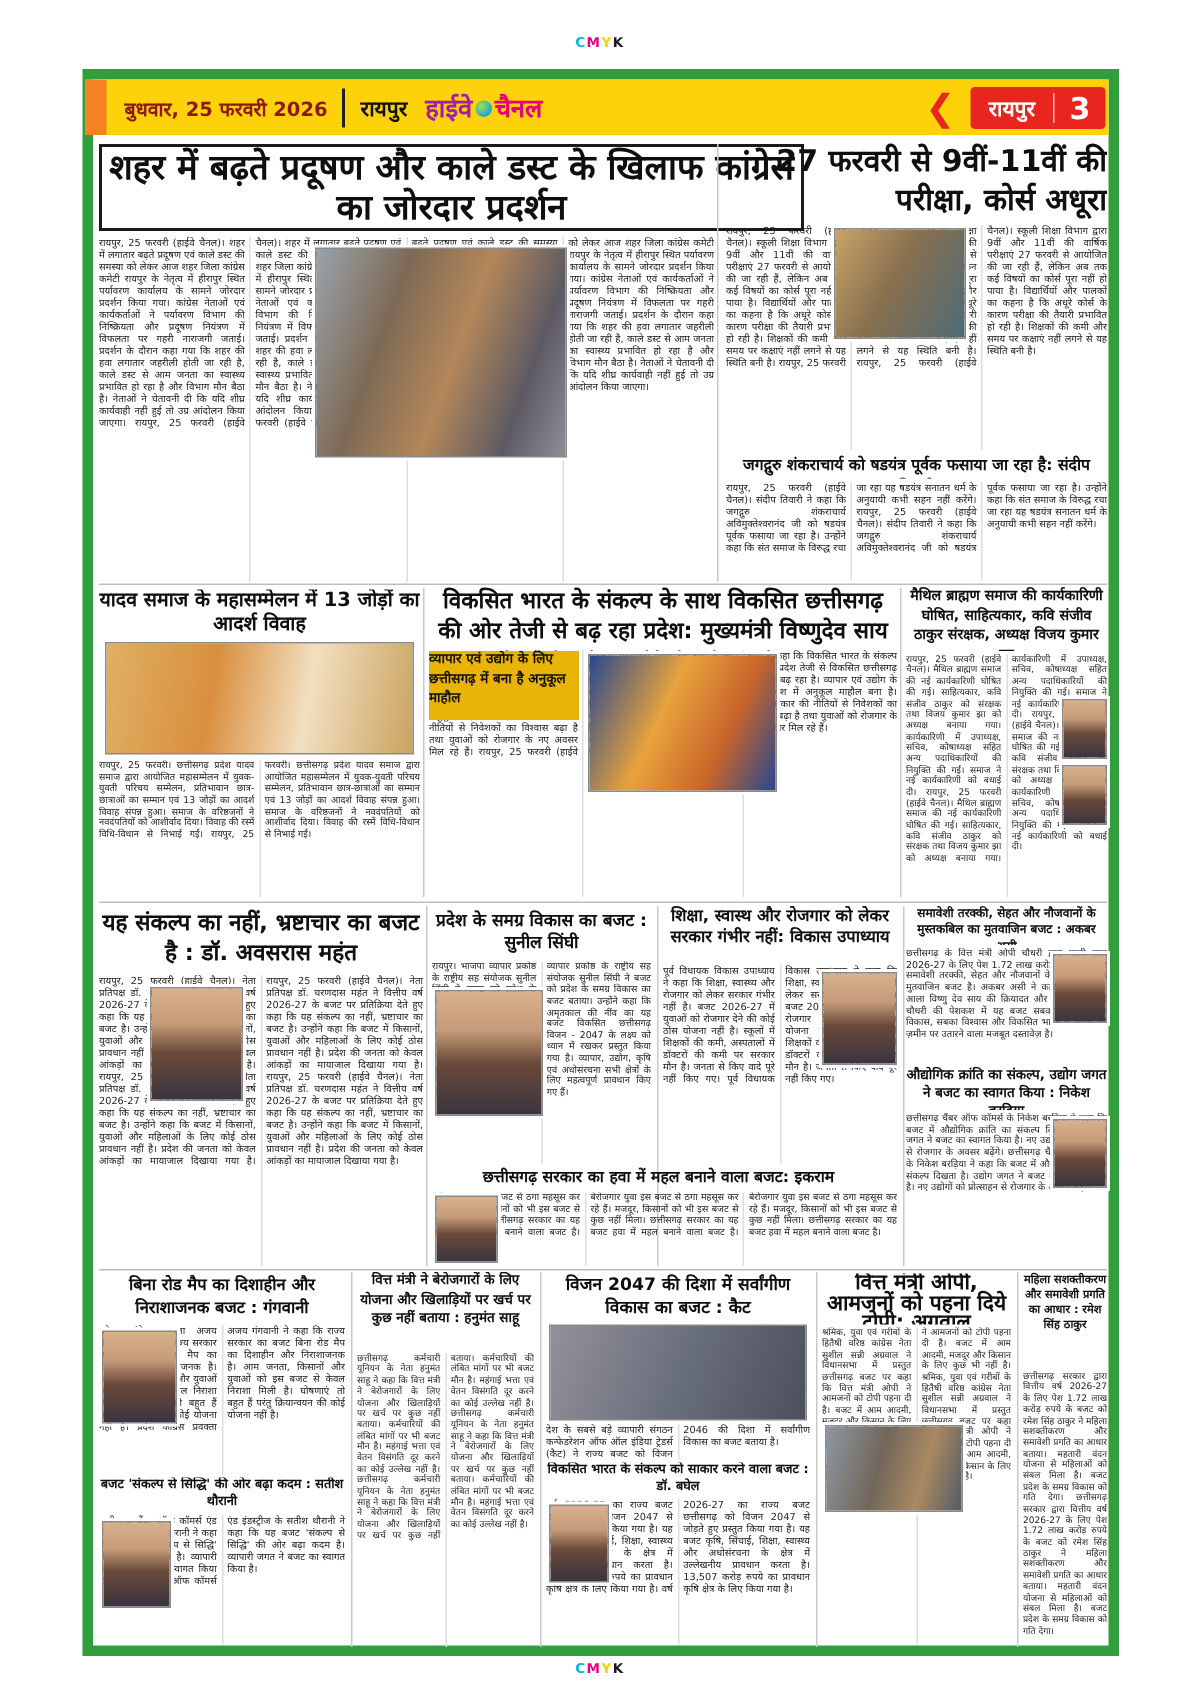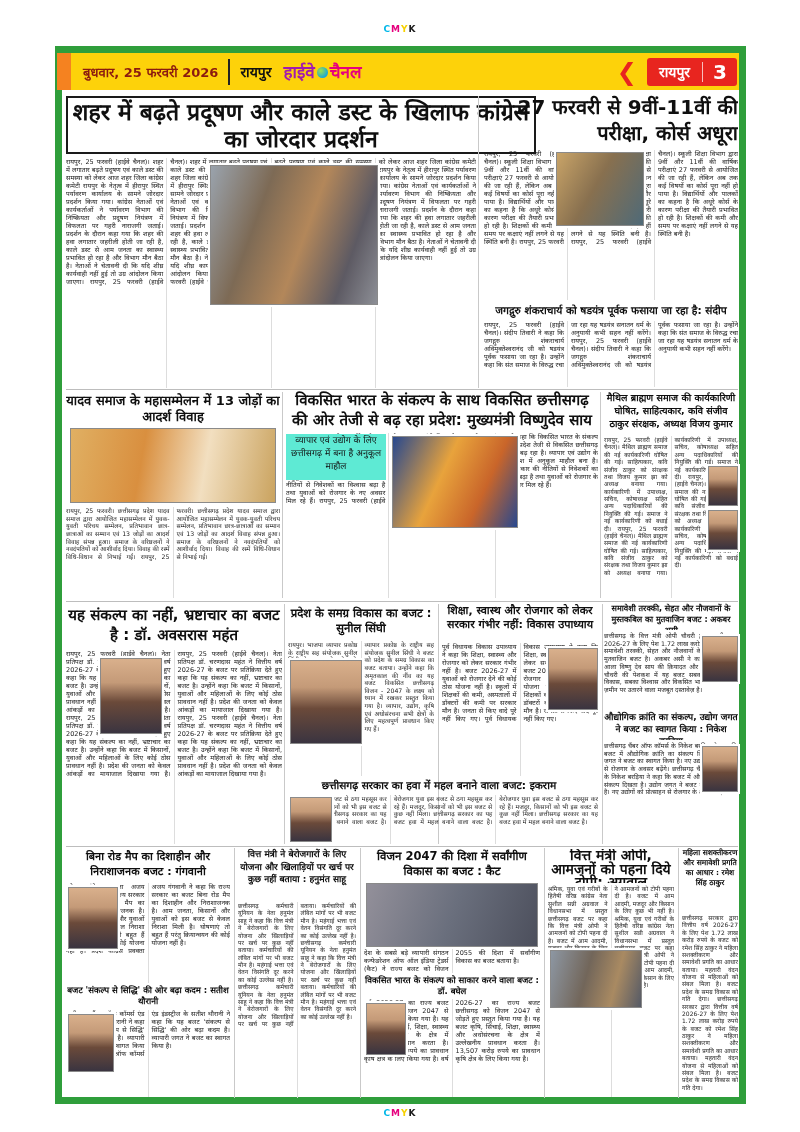--- a/index.html
+++ b/index.html
@@ -25,21 +25,21 @@
   .mh-arrow{color:#e8251f;font-size:24px;font-weight:bold;padding-right:10px;line-height:1;}
   .mh-redbox{background:#e8251f;height:28px;display:flex;align-items:center;border-radius:3px;margin-right:2px;}
   .mh-redcity{color:#fff;font-weight:bold;font-size:14px;padding:0 12px;}
   .mh-reddiv{width:1px;height:20px;background:rgba(255,255,255,.7);}
   .mh-page{color:#fff;font-weight:bold;font-size:20px;padding:0 10px;}
   
   .hl{font-weight:bold;color:#0f0f0f;text-align:center;}
   .body-txt{font-size:6.5px;line-height:1.23;text-align:justify;color:#1c1c1c;
             column-gap:7px;column-rule:1px solid #ddd;}
   .c2{column-count:2}.c3{column-count:3}.c4{column-count:4}
-  .subhead-overlay{background:#5eead4;font-weight:normal;color:#111;text-align:center;}
+  .subhead-overlay{background:#eab308;font-weight:bold;color:#111;text-align:left;}
   
   .photo{border:1px solid #8a8a8a;box-shadow:0 0 0 2px #fff;}
   .photo-protest{background:linear-gradient(110deg,#9aa3ad,#7d6a55 30%,#b3875a 55%,#5d5a63 80%,#8d8f96);}
   .photo-exam{background:linear-gradient(120deg,#c9a468,#88704f 45%,#4f6a78);}
   .photo-wedding{background:linear-gradient(100deg,#e0b063,#d98f3f 35%,#f2dfc0 65%,#caa35f);}
   .photo-cm{background:linear-gradient(115deg,#27488f,#e8a33c 40%,#c9652a 70%,#27488f);}
   .photo-cait{background:linear-gradient(110deg,#93909a,#6a6f7d 50%,#4c4f5c);}
   .photo-group{background:linear-gradient(105deg,#8d97a3,#72665a 40%,#a98a62 70%,#555a66);}
   .portrait{border:1px solid #8a8a8a;box-shadow:0 0 0 2px #fff;
             background:linear-gradient(180deg,#d9b08c 0%,#c49a78 32%,#6b4a3a 58%,#3a3440 100%);}
@@ -150,21 +150,21 @@
 
   <div class="abs vr" style="left:234px;top:848px;height:250px;"></div>
 
   <div class="abs hl" style="left:238px;top:848px;width:118px;height:52px;font-size:9px;line-height:12.5px;">वित्त मंत्री ने बेरोजगारों के लिए योजना और खिलाड़ियों पर खर्च पर कुछ नहीं बताया : हनुमंत साहू</div>
   <div class="abs body-txt c2" style="left:238px;top:902px;width:118px;height:196px;font-size:6px;">छत्तीसगढ़ कर्मचारी यूनियन के नेता हनुमंत साहू ने कहा कि वित्त मंत्री ने बेरोजगारों के लिए योजना और खिलाड़ियों पर खर्च पर कुछ नहीं बताया। कर्मचारियों की लंबित मांगों पर भी बजट मौन है। महंगाई भत्ता एवं वेतन विसंगति दूर करने का कोई उल्लेख नहीं है। छत्तीसगढ़ कर्मचारी यूनियन के नेता हनुमंत साहू ने कहा कि वित्त मंत्री ने बेरोजगारों के लिए योजना और खिलाड़ियों पर खर्च पर कुछ नहीं बताया। कर्मचारियों की लंबित मांगों पर भी बजट मौन है। महंगाई भत्ता एवं वेतन विसंगति दूर करने का कोई उल्लेख नहीं है। छत्तीसगढ़ कर्मचारी यूनियन के नेता हनुमंत साहू ने कहा कि वित्त मंत्री ने बेरोजगारों के लिए योजना और खिलाड़ियों पर खर्च पर कुछ नहीं बताया। कर्मचारियों की लंबित मांगों पर भी बजट मौन है। महंगाई भत्ता एवं वेतन विसंगति दूर करने का कोई उल्लेख नहीं है।</div>
 
   <div class="abs vr" style="left:360px;top:848px;height:250px;"></div>
 
   <div class="abs hl" style="left:364px;top:849px;width:176px;height:32px;font-size:11.5px;line-height:15px;">विजन 2047 की दिशा में सर्वांगीण विकास का बजट : कैट</div>
   <div class="abs photo photo-cait" style="left:366px;top:883px;width:172px;height:64px;"></div>
-  <div class="abs body-txt c2" style="left:364px;top:949px;width:176px;height:24px;">देश के सबसे बड़े व्यापारी संगठन कन्फेडरेशन ऑफ ऑल इंडिया ट्रेडर्स (कैट) ने राज्य बजट को विजन 2055 की दिशा में सर्वांगीण विकास का बजट बताया है।</div>
+  <div class="abs body-txt c2" style="left:364px;top:949px;width:176px;height:24px;">देश के सबसे बड़े व्यापारी संगठन कन्फेडरेशन ऑफ ऑल इंडिया ट्रेडर्स (कैट) ने राज्य बजट को विजन 2046 की दिशा में सर्वांगीण विकास का बजट बताया है।</div>
   <div class="abs hl" style="left:364px;top:975px;width:176px;height:22px;font-size:8.5px;line-height:11px;">विकसित भारत के संकल्प को साकार करने वाला बजट : डॉ. बघेल</div>
   <div class="abs body-txt c2" style="left:364px;top:999px;width:176px;height:98px;">वर्ष 2026-27 का राज्य बजट छत्तीसगढ़ को विजन 2047 से जोड़ते हुए प्रस्तुत किया गया है। यह बजट कृषि, सिंचाई, शिक्षा, स्वास्थ्य और अधोसंरचना के क्षेत्र में उल्लेखनीय प्रावधान करता है। 13,507 करोड़ रुपये का प्रावधान कृषि क्षेत्र के लिए किया गया है। वर्ष 2026-27 का राज्य बजट छत्तीसगढ़ को विजन 2047 से जोड़ते हुए प्रस्तुत किया गया है। यह बजट कृषि, सिंचाई, शिक्षा, स्वास्थ्य और अधोसंरचना के क्षेत्र में उल्लेखनीय प्रावधान करता है। 13,507 करोड़ रुपये का प्रावधान कृषि क्षेत्र के लिए किया गया है।</div>
   <div class="abs portrait" style="left:366px;top:1003px;width:40px;height:52px;"></div>
 
   <div class="abs vr" style="left:544px;top:848px;height:250px;"></div>
 
   <div class="abs hl" style="left:548px;top:849px;width:126px;height:34px;font-size:14px;line-height:13.5px;">वित्त मंत्री ओपी, आमजनों को पहना दिये टोपी: अग्रवाल</div>
   <div class="abs body-txt c2" style="left:548px;top:885px;width:126px;height:212px;font-size:6px;">श्रमिक, युवा एवं गरीबों के हितैषी वरिष्ठ कांग्रेस नेता सुशील सन्नी अग्रवाल ने विधानसभा में प्रस्तुत छत्तीसगढ़ बजट पर कहा कि वित्त मंत्री ओपी ने आमजनों को टोपी पहना दी है। बजट में आम आदमी, मजदूर और किसान के लिए कुछ भी नहीं है। श्रमिक, युवा एवं गरीबों के हितैषी वरिष्ठ कांग्रेस नेता सुशील सन्नी अग्रवाल ने विधानसभा में प्रस्तुत छत्तीसगढ़ बजट पर कहा कि वित्त मंत्री ओपी ने आमजनों को टोपी पहना दी है। बजट में आम आदमी, मजदूर और किसान के लिए कुछ भी नहीं है। श्रमिक, युवा एवं गरीबों के हितैषी वरिष्ठ कांग्रेस नेता सुशील सन्नी अग्रवाल ने विधानसभा में प्रस्तुत छत्तीसगढ़ बजट पर कहा कि वित्त मंत्री ओपी ने आमजनों को टोपी पहना दी है। बजट में आम आदमी, मजदूर और किसान के लिए कुछ भी नहीं है।</div>
   <div class="abs photo photo-group" style="left:550px;top:950px;width:92px;height:58px;"></div>
 

